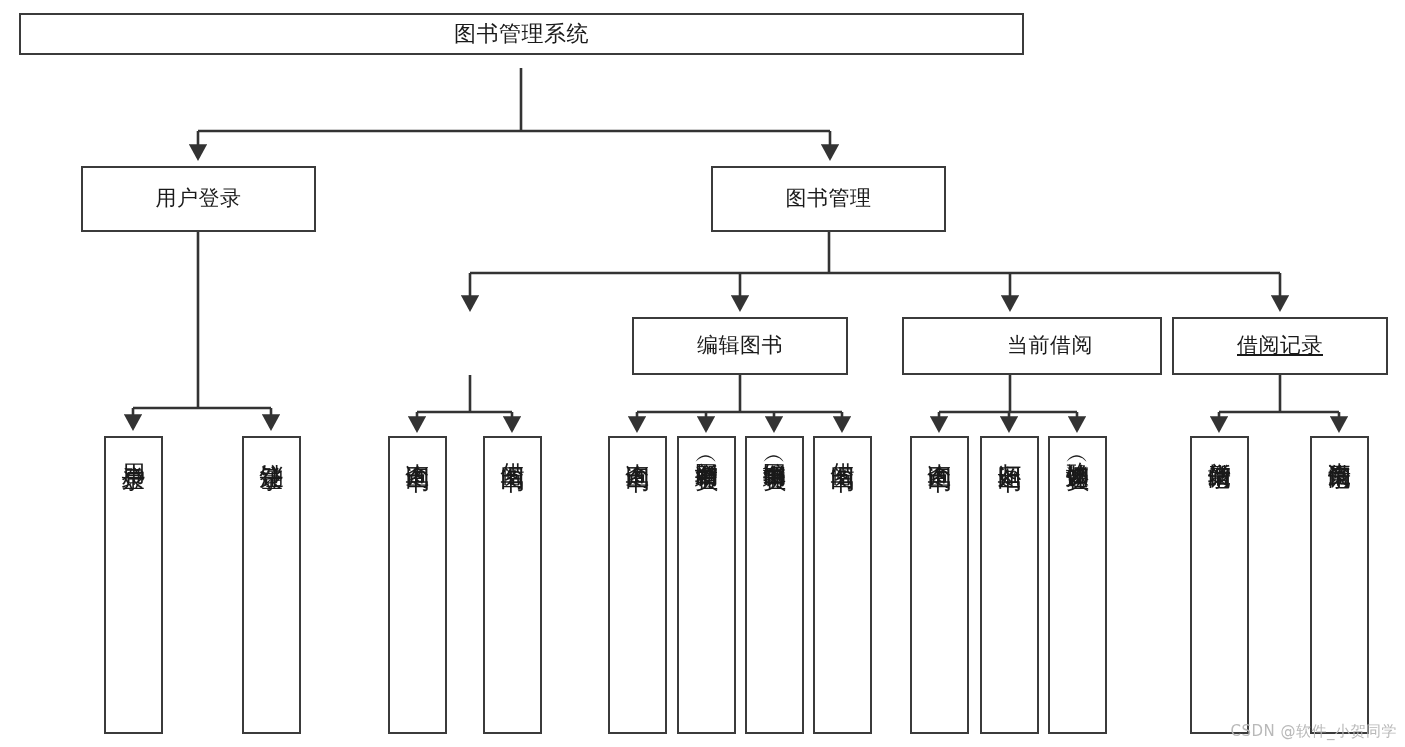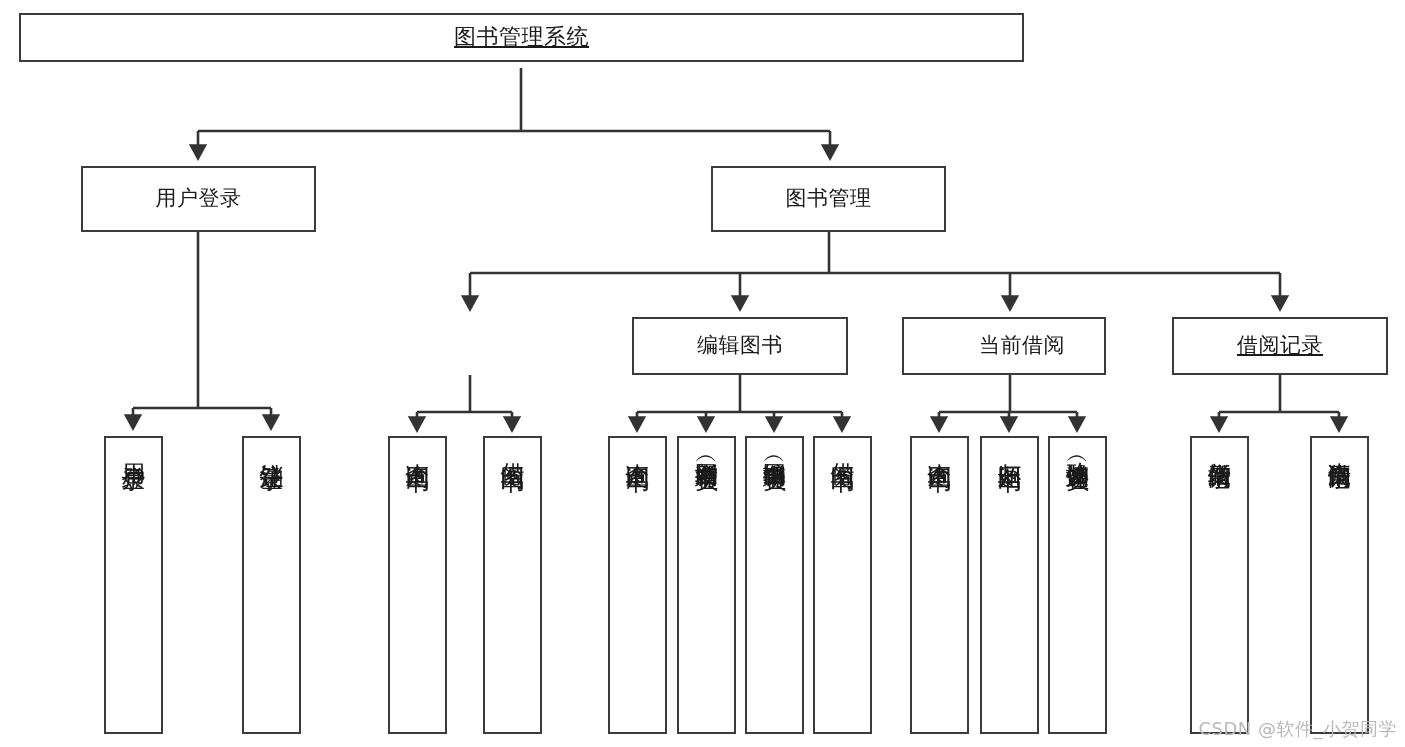--- a/index.html
+++ b/index.html
@@ -50,21 +50,21 @@
     text-orientation:upright;
     font-size:24px;
     line-height:1.0;
     letter-spacing:2px;
     white-space:nowrap;
   }
   .node.vert.tall .label{font-size:23px;letter-spacing:1px;}
   .watermark{
     position:absolute;
     right:8px;bottom:6px;
-    font-size:18px;
+    font-size:15px;
     color:#b9b9b9;
     letter-spacing:0.5px;
     z-index:3;
     white-space:nowrap;
   }
 </style>
 </head>
 <body>
 
 <div id="diagram">
@@ -112,35 +112,35 @@
       <path d="M 1009 412 L 1009 430" marker-end="url(#arrow)"></path>
       <path d="M 1077 412 L 1077 430" marker-end="url(#arrow)"></path>
 
       <path d="M 1280 375 L 1280 412"></path>
       <path d="M 1219 412 L 1339 412"></path>
       <path d="M 1219 412 L 1219 430" marker-end="url(#arrow)"></path>
       <path d="M 1339 412 L 1339 430" marker-end="url(#arrow)"></path>
     </g>
   </svg>
 
-  <div class="node horiz root" style="left: 19px; top: 13px; width: 1005px; height: 49px; text-decoration: underline;">
+  <div class="node horiz root" style="left: 19px; top: 13px; width: 1005px; height: 42px;">
     <span class="label">图书管理系统</span>
   </div>
 
   <div class="node horiz" style="left: 81px; top: 166px; width: 235px; height: 66px;">
     <span class="label">用户登录</span>
   </div>
   <div class="node horiz" style="left: 711px; top: 166px; width: 235px; height: 66px;">
     <span class="label">图书管理</span>
   </div>
 
   <div class="node horiz" style="left: 632px; top: 317px; width: 216px; height: 58px;">
     <span class="label">编辑图书</span>
   </div>
-  <div class="node horiz" style="left: 902px; top: 317px; width: 204px; height: 58px; padding-left: 36px;">
+  <div class="node horiz" style="left: 902px; top: 317px; width: 260px; height: 58px; padding-left: 36px;">
     <span class="label">当前借阅</span>
   </div>
   <div class="node horiz" style="left: 1172px; top: 317px; width: 216px; height: 58px; text-decoration: underline;">
     <span class="label">借阅记录</span>
   </div>
 
   <div class="node vert" style="left: 104px; top: 436px; width: 59px; height: 298px;">
     <span class="label">用户登录</span>
   </div>
   <div class="node vert" style="left: 242px; top: 436px; width: 59px; height: 298px;">

